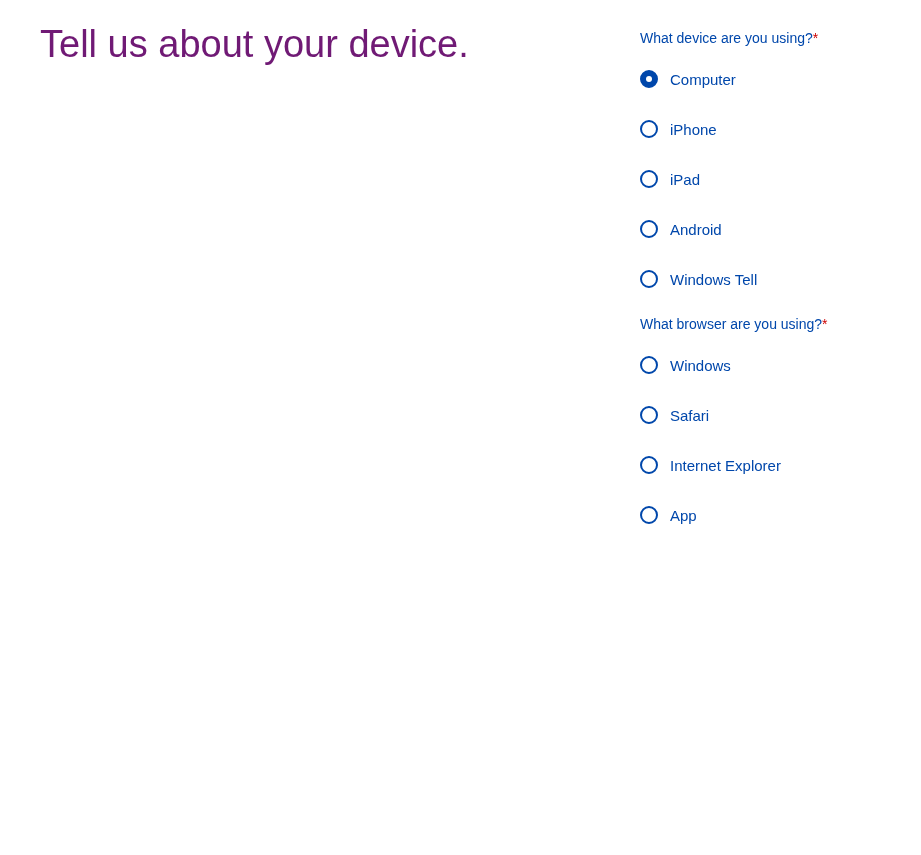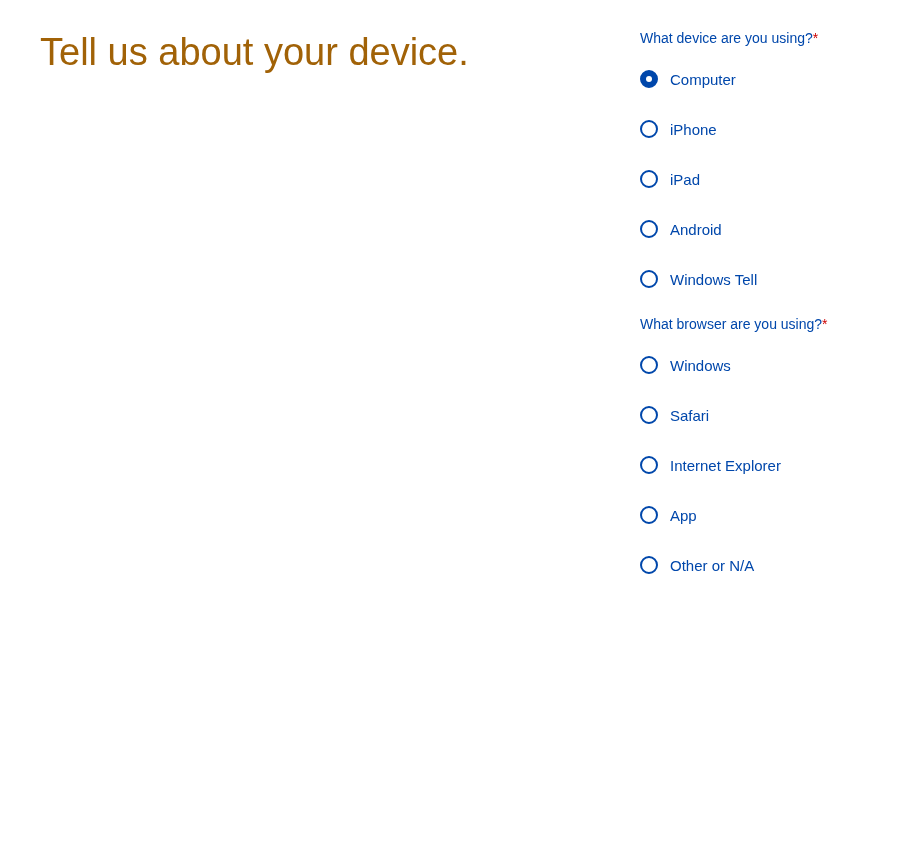--- a/index.html
+++ b/index.html
@@ -20,23 +20,23 @@
     .left-panel {
       flex: 0 0 630px;
       padding: 20px 40px;
       display: flex;
       align-items: flex-start;
     }
 
     .page-title {
       font-size: 38px;
       font-weight: 300;
-      color: #a16207;
+      color: #701a75;
       line-height: 1.2;
-      margin-top: 10px;
+      margin-top: 2px;
     }
 
     .right-panel {
       flex: 1;
       padding: 10px 20px 20px 10px;
     }
 
     .section-question {
       font-size: 14px;
       color: #0047AB;
@@ -161,20 +161,16 @@
       <span class="radio-label">Safari</span>
     </label>
     <label class="radio-item">
       <input type="radio" name="browser" style="">
       <span class="radio-label">Internet Explorer</span>
     </label>
     <label class="radio-item">
       <input type="radio" name="browser" style="">
       <span class="radio-label">App</span>
     </label>
-    <label class="radio-item">
-      <input type="radio" name="browser" style="">
-      <span class="radio-label">Other or N/A</span>
-    </label>
   </div>
 
 
 </div>
 
 </body></html>

